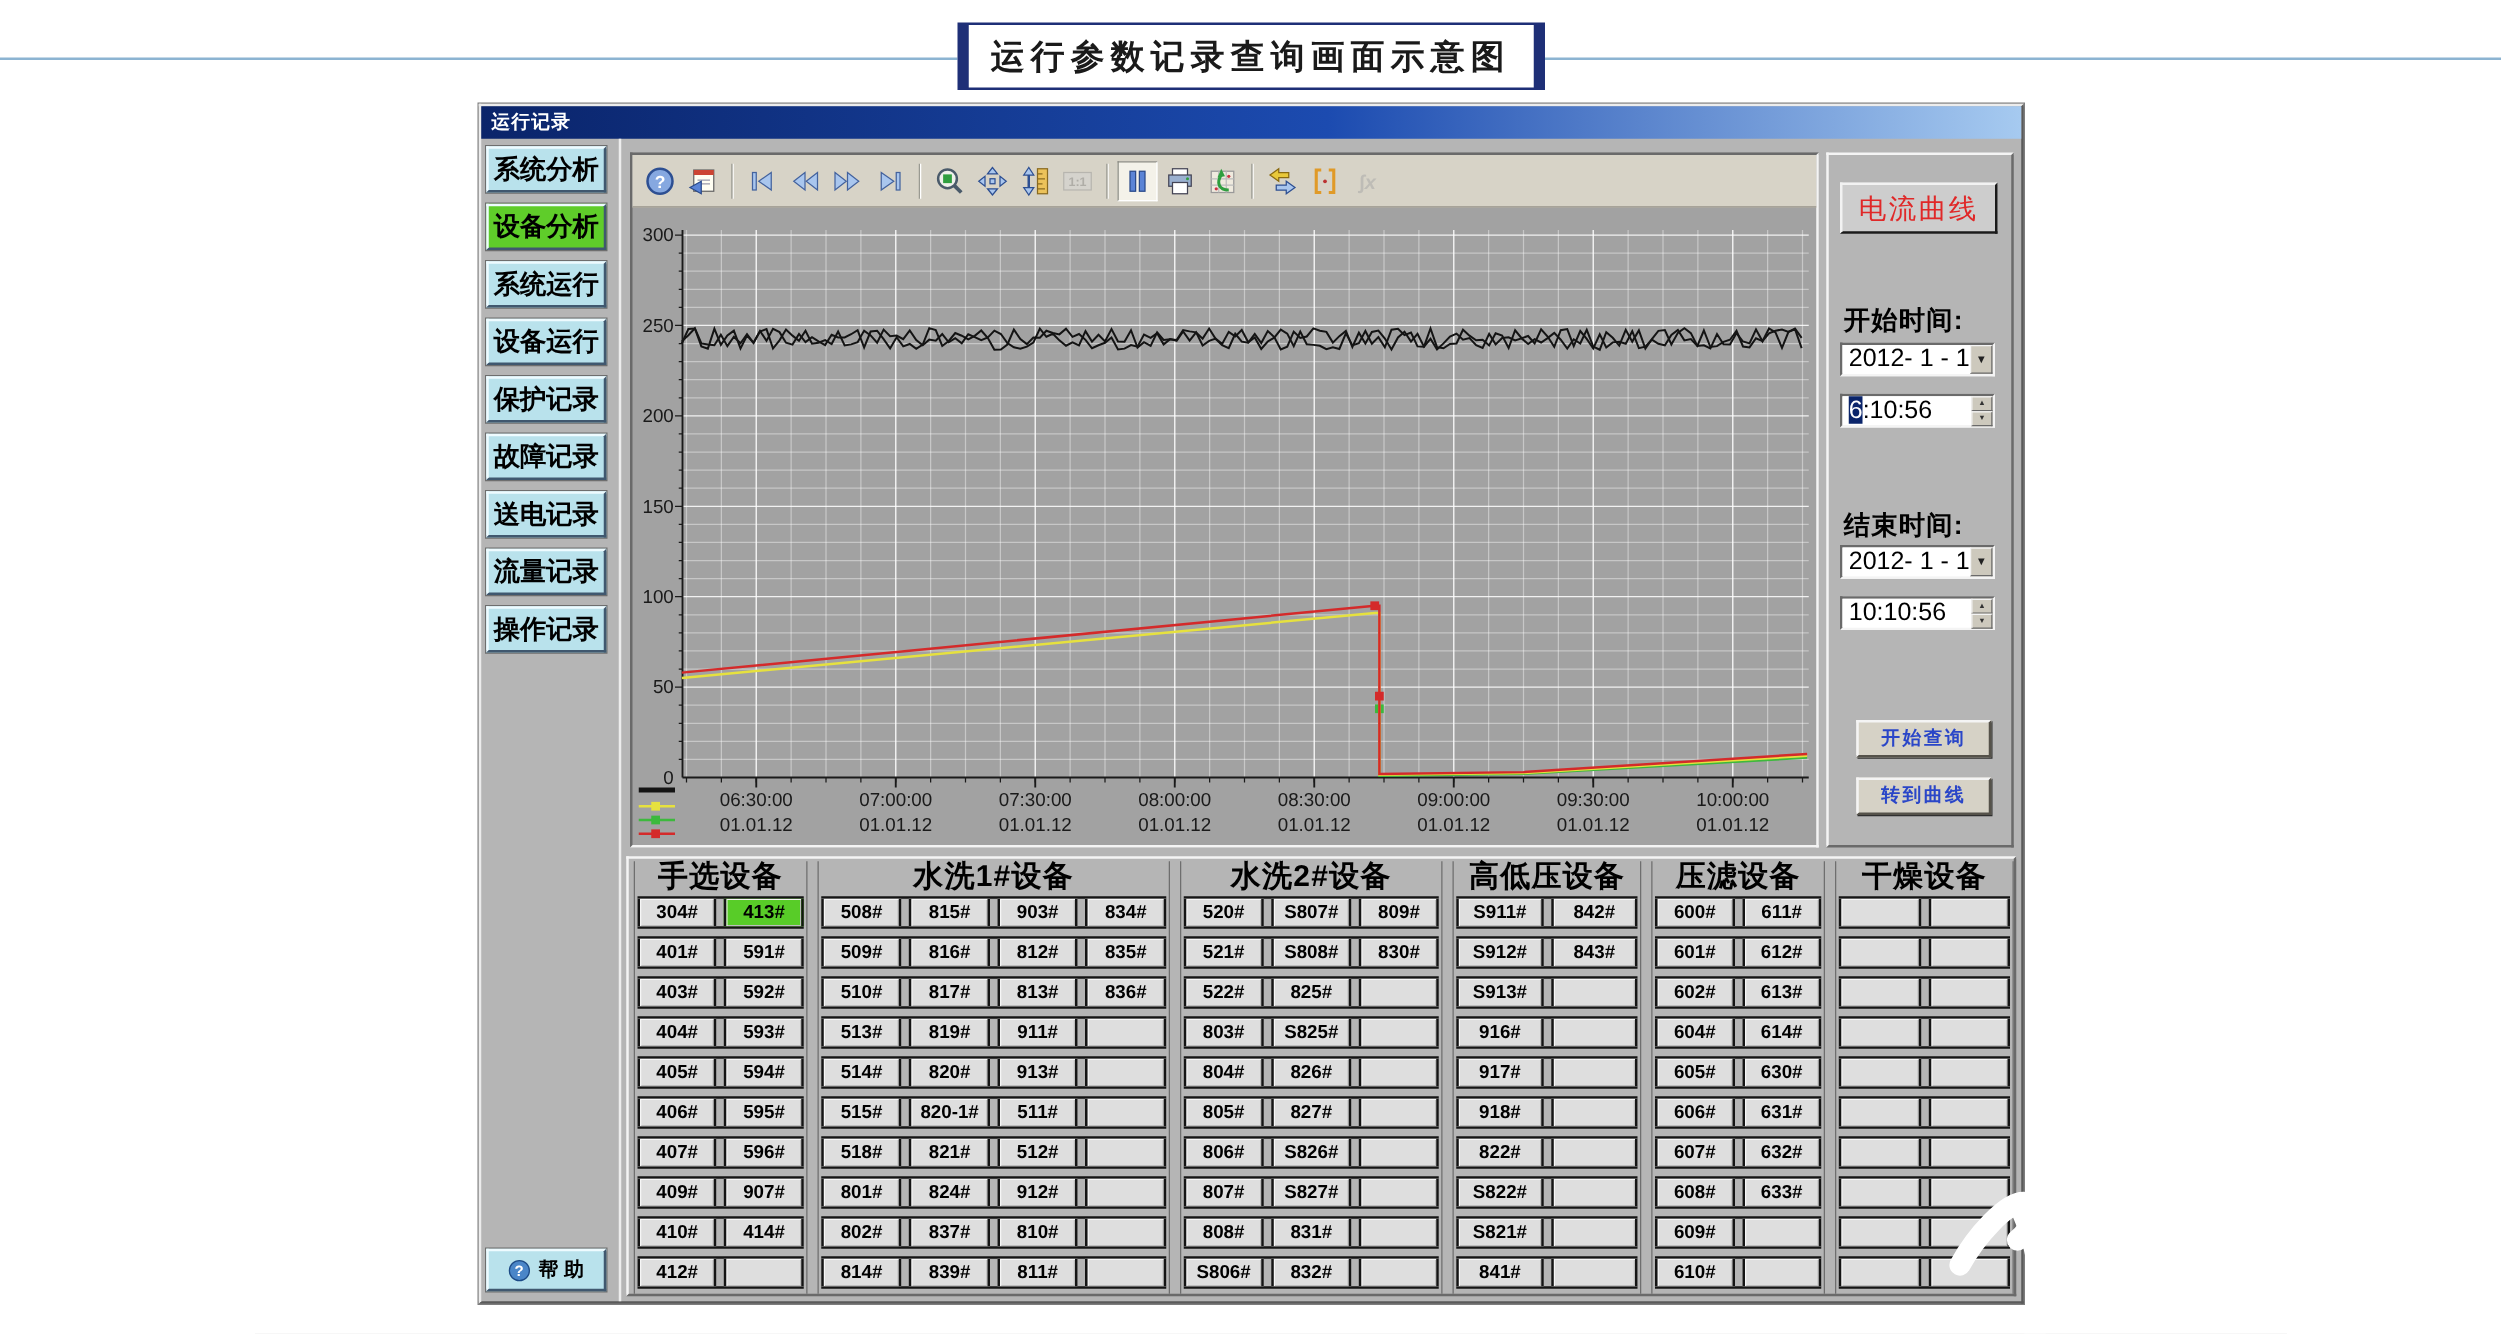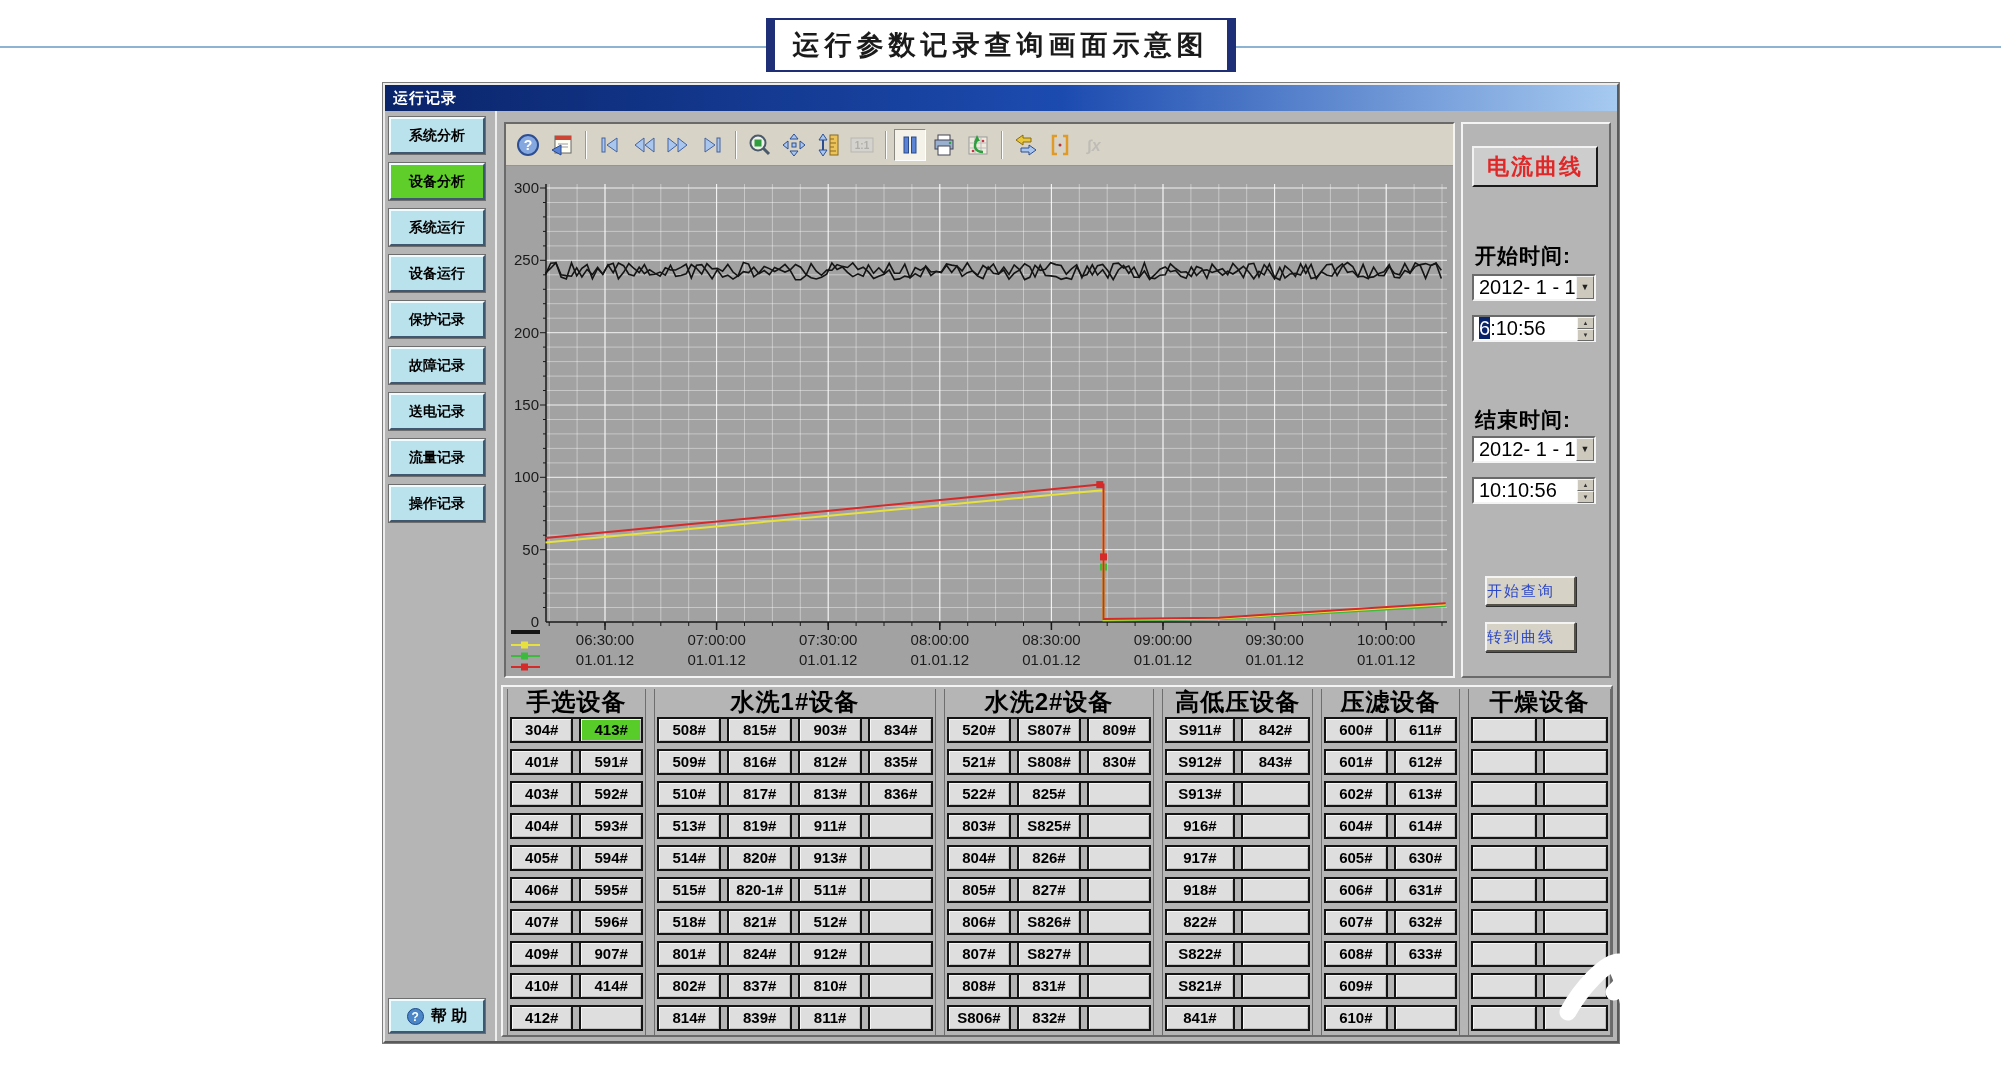--- a/index.html
+++ b/index.html
@@ -20,21 +20,21 @@
      box-shadow:0 0 0 1px #7d7d7d; }
   .titlebar { height:26px; background:linear-gradient(90deg,var(--titlebar-start,#0a246a),#1c4bb0 55%,var(--titlebar-end,#a6caf0));
      color:#fff; font-weight:bold; font-size:15px; line-height:26px; padding-left:8px; letter-spacing:1px; }
   .window-body { position:absolute; left:0; right:0; top:26px; bottom:0; }
   .window-body::after { content:""; position:absolute; left:110px; top:0; bottom:0; width:2px; background:#ededed; }
 
   
   .sidebar { position:absolute; left:4px; top:6px; width:106px; bottom:2px; }
   .side-btn { width:96px; height:37px; margin-bottom:9px; background:var(--sidebar-button,#b9e2ec);
      border:2px solid; border-color:#eefbff #40586f #40586f #eefbff; box-shadow:0 0 0 1px #6e6e6e;
-     font-weight:bold; font-size:14px; text-align:center; line-height:33px; cursor:default; }
+     font-weight:bold; font-size:21px; text-align:center; line-height:33px; cursor:default; }
   .side-btn.active { background:var(--active-button,#5fcd2a); }
   .help-button { position:absolute; left:0; bottom:6px; width:96px; height:34px; background:var(--sidebar-button,#b9e2ec);
      border:2px solid; border-color:#eefbff #40586f #40586f #eefbff; box-shadow:0 0 0 1px #6e6e6e;
      display:flex; align-items:center; justify-content:center; gap:7px; font-weight:bold; font-size:16px; }
   .help-q { display:inline-block; width:17px; height:17px; border-radius:50%; background:#4a86c8; color:#fff;
      font-size:12px; font-weight:bold; line-height:17px; text-align:center; border:1px solid #1c4a86; }
 
   
   .main { position:absolute; left:114px; top:6px; right:4px; bottom:2px; }
 
@@ -48,37 +48,37 @@
   .tb-btn.pressed { background:#f4f2e9; border-color:#8a8a82 #ffffff #ffffff #8a8a82; }
   .tb-btn.disabled { opacity:.5; filter:saturate(0); }
   .tb-sep { width:2px; height:28px; border-left:1px solid #9a9a92; border-right:1px solid #fff; margin:0 5px; }
   #chart { display:block; }
 
   
   .query-panel { position:absolute; left:962px; top:5px; width:150px; height:556px;
      border:2px solid; border-color:#f4f4f4 #6a6a6a #6a6a6a #f4f4f4; background:var(--window-bg,#b5b5b5); }
   .curve-title { position:absolute; left:9px; right:11px; top:22px; height:41px; background:#cdcdcd;
      border:2px solid; border-color:#f2f2f2 #1a1a1a #1a1a1a #f2f2f2;
-     color:var(--curve-title-red,#e02828); font-size:22px; font-weight:bold; text-align:center; line-height:37px; letter-spacing:2px; }
+     color:var(--curve-title-red,#e02828); font-size:22px; font-weight:normal; text-align:center; line-height:37px; letter-spacing:2px; }
   .qp-label { position:absolute; left:12px; font-size:21px; font-weight:bold; letter-spacing:1px; }
   .lbl-start { top:118px; } .lbl-end { top:282px; }
   .combo, .spinner { position:absolute; left:9px; width:124px; height:27px; background:#fff;
      border:2px solid; border-color:#6a6a6a #f4f4f4 #f4f4f4 #6a6a6a; display:flex; }
   .cmb1 { top:150px; } .cmb2 { top:312px; }
   .spn1 { top:191px; } .spn2 { top:353px; }
   .combo-text, .spin-text { flex:1; font-size:20px; line-height:22px; padding-left:5px; background:#fff; white-space:nowrap; }
   .combo-btn { width:18px; background:#cdc9bd; font-size:9px; line-height:21px; text-align:center; color:#222;
      border:1px solid; border-color:#f4f4f4 #6a6a6a #6a6a6a #f4f4f4; }
   .hl { background:#0a246a; color:#fff; }
   .spin-btns { width:17px; display:flex; flex-direction:column; }
   .spin-up, .spin-down { flex:1; background:#cdc9bd; font-size:6px; line-height:10px; text-align:center; color:#333;
      border:1px solid; border-color:#f4f4f4 #6a6a6a #6a6a6a #f4f4f4; }
-  .qp-btn { position:absolute; left:22px; width:91px; height:30px; background:#d6d2c6;
+  .qp-btn { position:absolute; left:22px; width:108px; height:30px; background:#d6d2c6;
      border:2px solid; border-color:#f4f4f4 #55524a #55524a #f4f4f4; box-shadow:1px 1px 0 #2f2f2f;
-     color:var(--link-blue,#2a46c8); font-size:15px; font-weight:normal; text-align:left; line-height:25px; letter-spacing:2px; }
+     color:var(--link-blue,#2a46c8); font-size:15px; font-weight:bold; text-align:center; line-height:25px; letter-spacing:2px; }
   .btn-query { top:452px; } .btn-curve { top:498px; }
 
   
   .tables-frame { position:absolute; left:2px; right:0; top:568px; bottom:2px;
      border:2px solid; border-color:#f4f4f4 #6a6a6a #6a6a6a #f4f4f4;
      display:flex; gap:8px; padding:2px 0 0 4px; }
   .dev-table { border-left:1px solid #6e6e6e; border-right:1px solid #6e6e6e; padding:0 2px; }
   .dev-header { font-size:24px; font-weight:bold; text-align:center; height:25px; line-height:25px; margin-bottom:3px; letter-spacing:1px; }
   .t-row { display:flex; gap:6px; height:26px; margin-bottom:6px; border-top:2px solid #141414; border-bottom:2px solid #141414; }
   .t-cell { flex:1; background:var(--cell-bg,#dedede); border-left:2px solid #141414; border-right:2px solid #141414;

